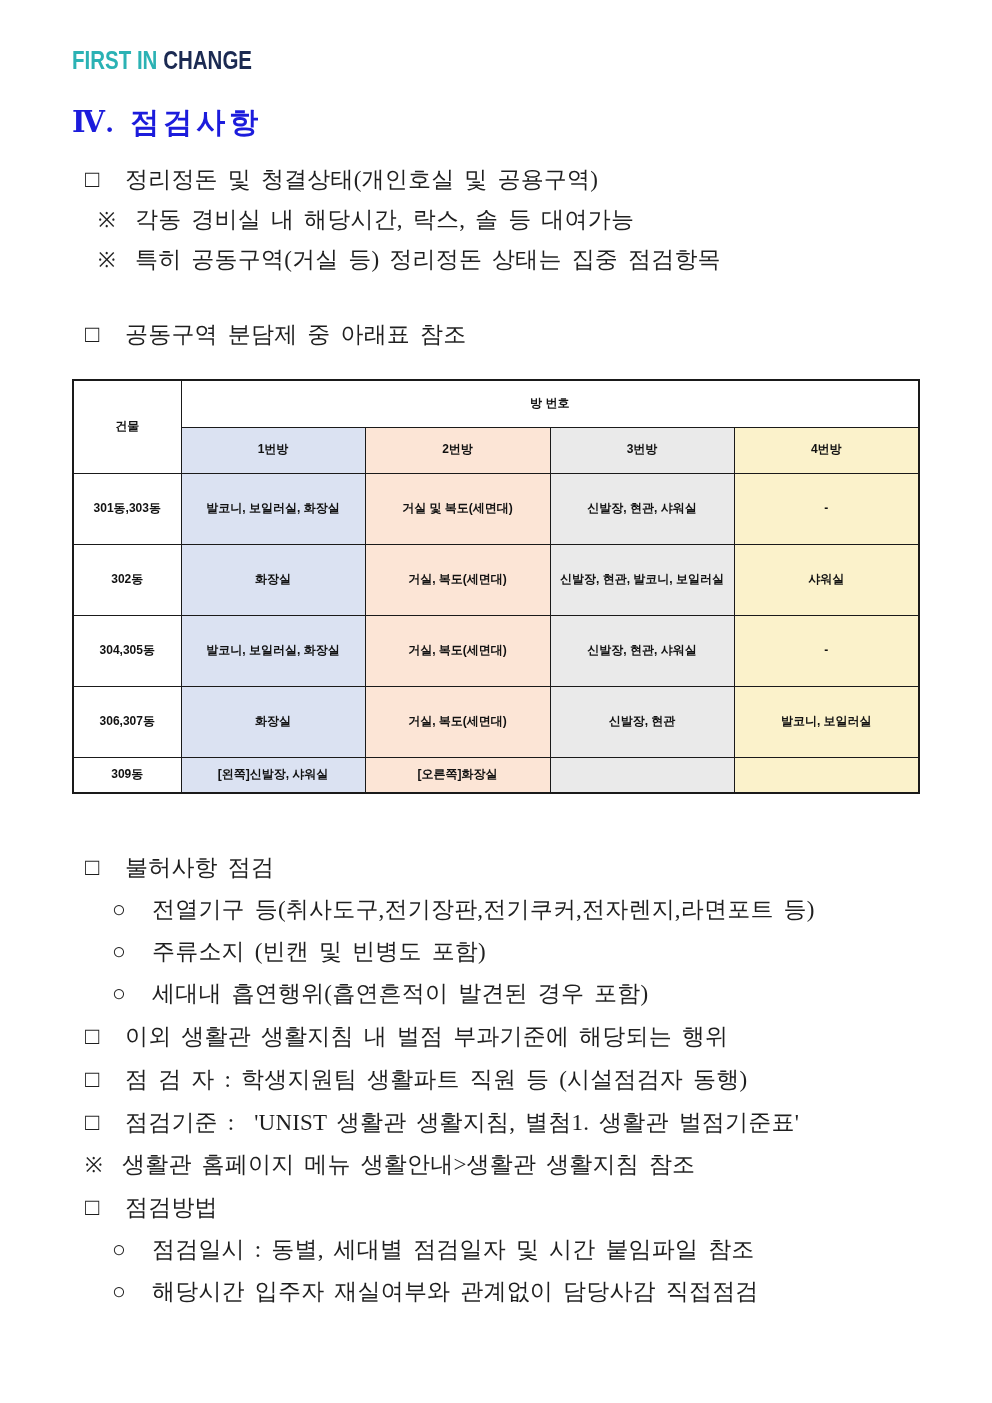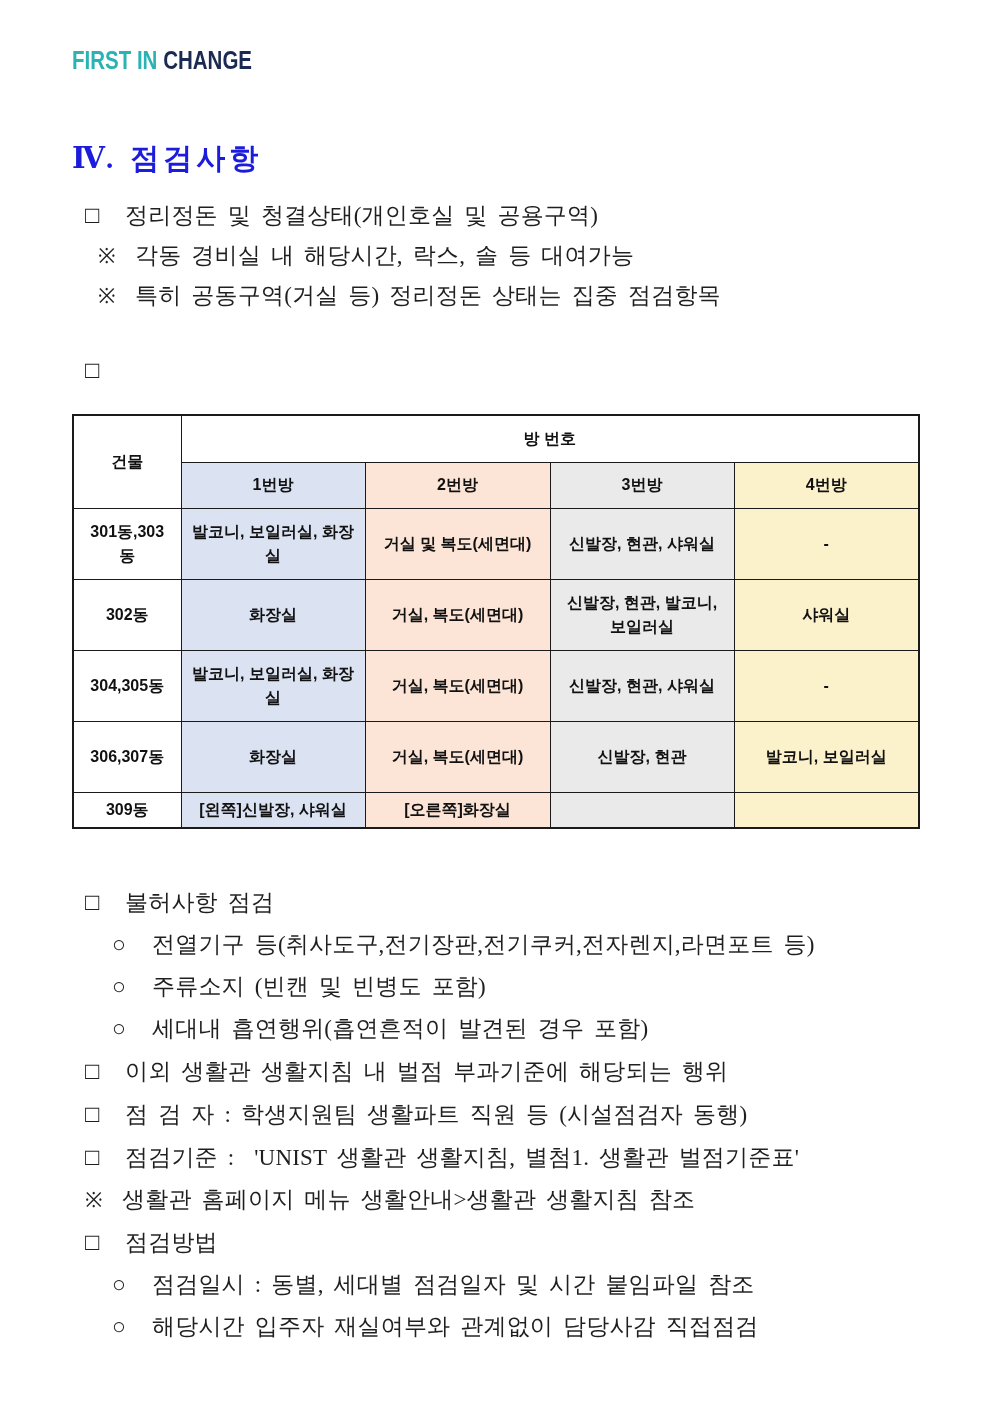--- a/index.html
+++ b/index.html
@@ -33,21 +33,21 @@
   
   .title {
     margin-top: 28px;
     font-size: 29px;
     font-weight: bold;
     color: #1c1cdc;
     display: flex;
     align-items: baseline;
   }
   .title .numeral { margin-right: 16px; letter-spacing: 1px; }
-  .title .ttext { letter-spacing: 4px; margin-top: 36px; }
+  .title .ttext { letter-spacing: 4px; }
 
   
   .line {
     display: flex;
     align-items: baseline;
     font-size: 23px;
     line-height: 40px;
     word-spacing: 4px;
     letter-spacing: 0.2px;
   }
@@ -74,21 +74,21 @@
     table-layout: fixed;
     border: 2px solid #1a1a1a;
     font-family: "Liberation Sans", "DejaVu Sans", sans-serif;
     font-weight: bold;
     color: #111111;
   }
   table.duty td {
     border: 1px solid #1a1a1a;
     text-align: center;
     vertical-align: middle;
-    font-size: 16px;
+    font-size: 12px;
     line-height: 1.45;
     padding: 3px 9px;
   }
   tr.h1 { height: 47px; }
   tr.h2 { height: 46px; }
   tr.d  { height: 71px; }
   tr.dl { height: 36px; }
   td.corner { font-size: 16px; background: #ffffff; }
   td.group  { background: #ffffff; }
   td.bname  { font-size: 15px; padding: 3px 2px; background: #ffffff; margin-top: 26px; }
@@ -124,20 +124,21 @@
         <span class="txt">각동 경비실 내 해당시간, 락스, 솔 등 대여가능</span>
       </div>
       <div class="line ind-ref">
         <span class="mk mk-ref">※</span>
         <span class="txt">특히 공동구역(거실 등) 정리정돈 상태는 집중 점검항목</span>
       </div>
     </div>
 
     <div class="line ind-cb tbl-intro">
       <span class="mk mk-cb">□</span>
+      <span class="txt">공동구역 분담제 중 아래표 참조</span>
     </div>
 
     <table class="duty">
       <colgroup>
         <col style="width:108px">
           <col style="width:184px">
           <col style="width:185px">
           <col style="width:184px">
           <col style="width:185px">
       </colgroup>

